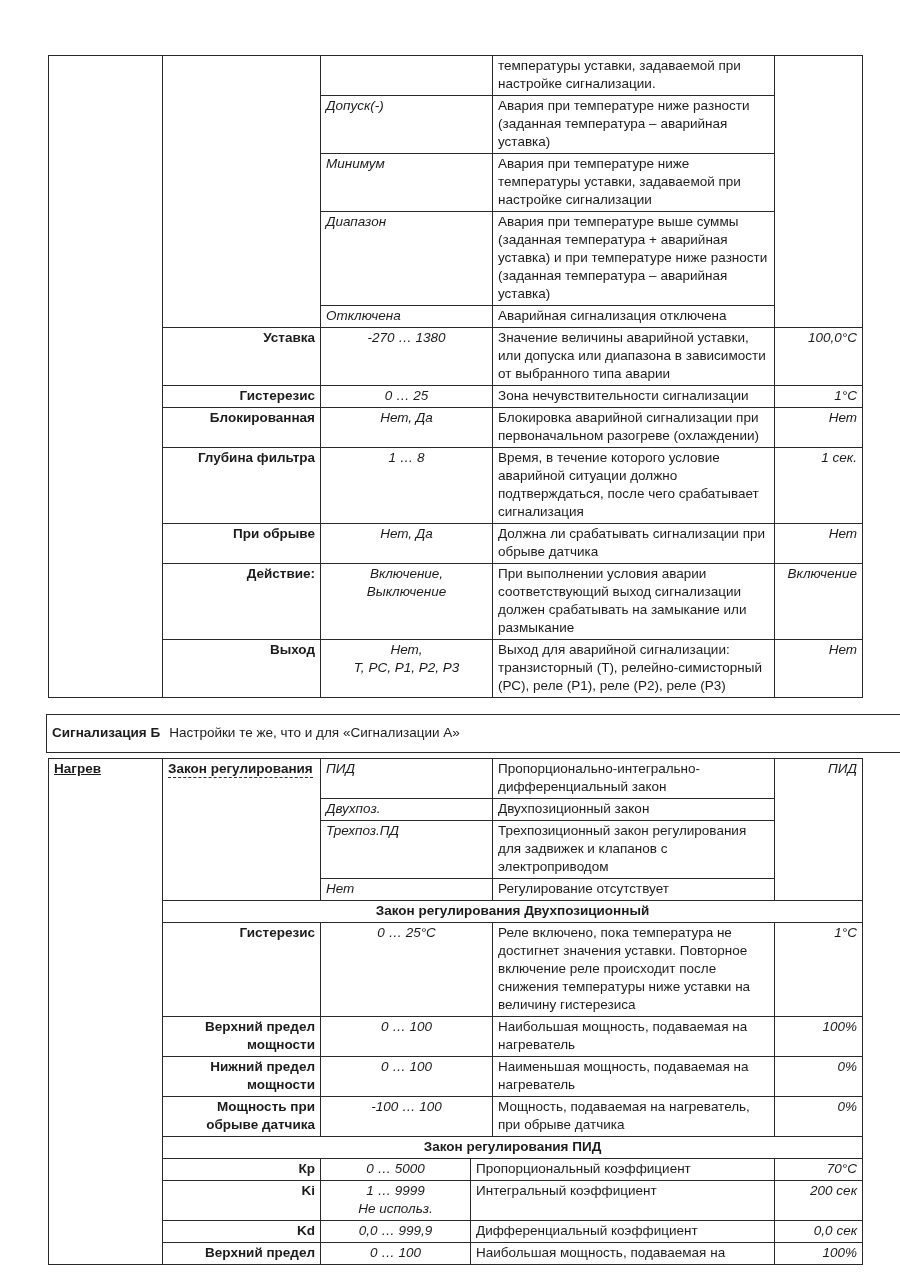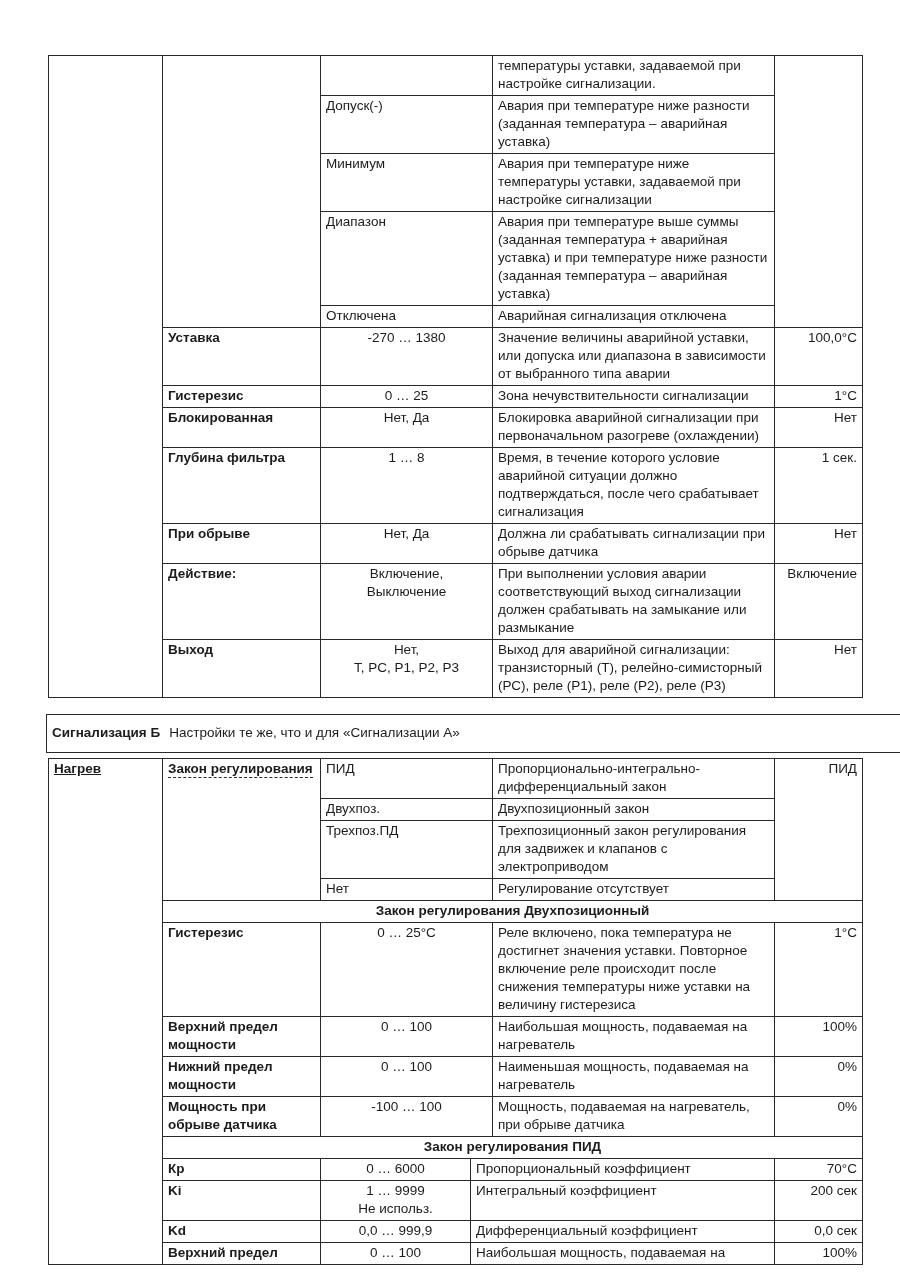--- a/index.html
+++ b/index.html
@@ -15,22 +15,22 @@
     width:814px;margin-left:48px;
   }
   table.doc td{
     border:1px solid #2a2a2a;
     vertical-align:top;
     padding:1px 5px 2px 5px;
     overflow:hidden;
     word-wrap:break-word;
   }
   td.c-default{text-align:right;padding:1px 2px 2px 2px;}
-  .b{font-weight:bold;}
-  .i{}
+  .b{font-weight:bold;text-align:right;}
+  .i{font-style:italic;}
   .pre{white-space:pre-line;text-align:center;}
   td.sec-header{text-align:center;font-weight:bold;padding:0 2px 1px 2px;}
   td.section-col{font-weight:bold;}
   td.no-bottom{border-bottom:none;text-decoration:underline;}
   .dash-underline{border-bottom:1px dashed #2a2a2a;padding-bottom:1px;}
 
   .tbl-alarm{margin-top:55px;}
   .sigb-box{
     box-sizing:border-box;width:858px;margin:16px 0 5px 46px;
     border:1px solid #2a2a2a;padding:9px 4px 10px 5px;
@@ -183,21 +183,21 @@
         <td colspan="2" class="i pre">-100 … 100</td>
         <td>Мощность, подаваемая на нагреватель, при обрыве датчика</td>
         <td class="i c-default">0%</td>
       </tr>
 
       <tr>
         <td colspan="5" class="sec-header">Закон регулирования ПИД</td>
       </tr>
       <tr>
         <td class="b">Кр</td>
-        <td class="i pre">0 … 6000</td>
+        <td class="i pre">0 … 5000</td>
         <td colspan="2">Пропорциональный коэффициент</td>
         <td class="i c-default">70°С</td>
       </tr>
       <tr>
         <td class="b">Ki</td>
         <td class="i pre">1 … 9999
 Не использ.</td>
         <td colspan="2">Интегральный коэффициент</td>
         <td class="i c-default">200 сек</td>
       </tr>

